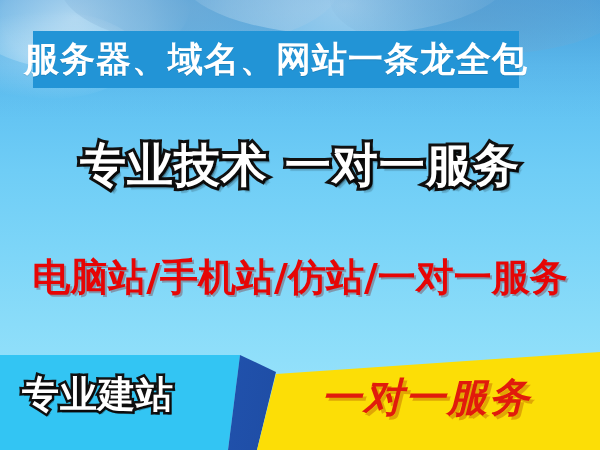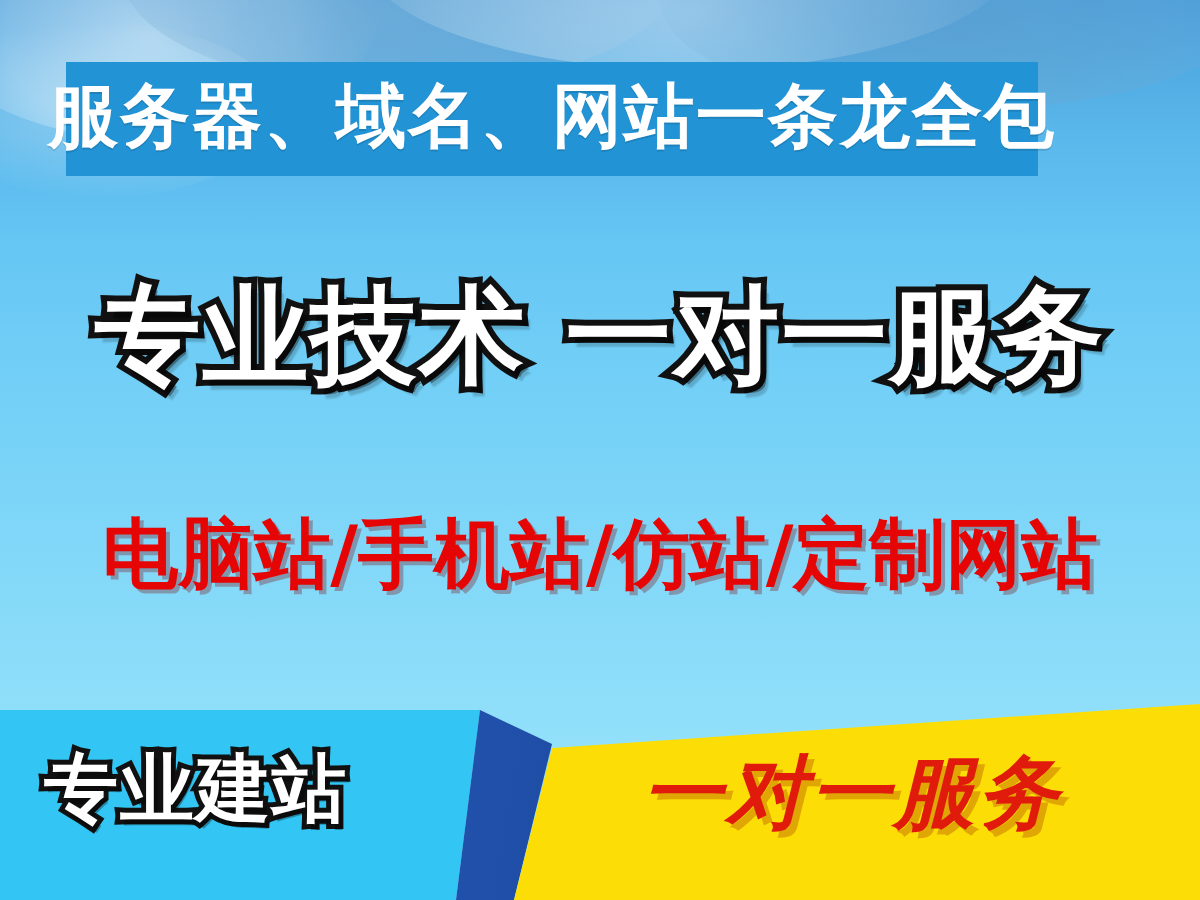--- a/index.html
+++ b/index.html
@@ -105,21 +105,21 @@
   .headline {
     position: absolute;
     left: 0;
     top: 142px;
     width: 600px;
     text-align: center;
   }
   .headline-text {
     display: inline-block;
     color: #ffffff;
-    font-size: 53px;
+    font-size: 46px;
     font-weight: bold;
     line-height: 1;
     letter-spacing: 1px;
     white-space: nowrap;
     -webkit-text-stroke: 6px #111111;
     paint-order: stroke fill;
     text-shadow:
        3px 3px 0 rgba(0,0,0,0.35),
        4px 5px 1px rgba(0,0,0,0.18);
   }
@@ -214,21 +214,21 @@
 
   <div class="ribbon">
     <span class="ribbon-text">服务器、域名、网站一条龙全包</span>
   </div>
 
   <div class="headline">
     <span class="headline-text">专业技术 一对一服务</span>
   </div>
 
   <div class="services">
-    <span class="services-text">电脑站/手机站/仿站/定制网站</span>
+    <span class="services-text">电脑站/手机站/仿站/一对一服务</span>
   </div>
 
   <div class="band">
     <div class="panel-left"></div>
     <div class="wedge"></div>
     <div class="panel-right"></div>
     <span class="panel-left-label">专业建站</span>
     <span class="panel-right-label">一对一服务</span>
   </div>
 

